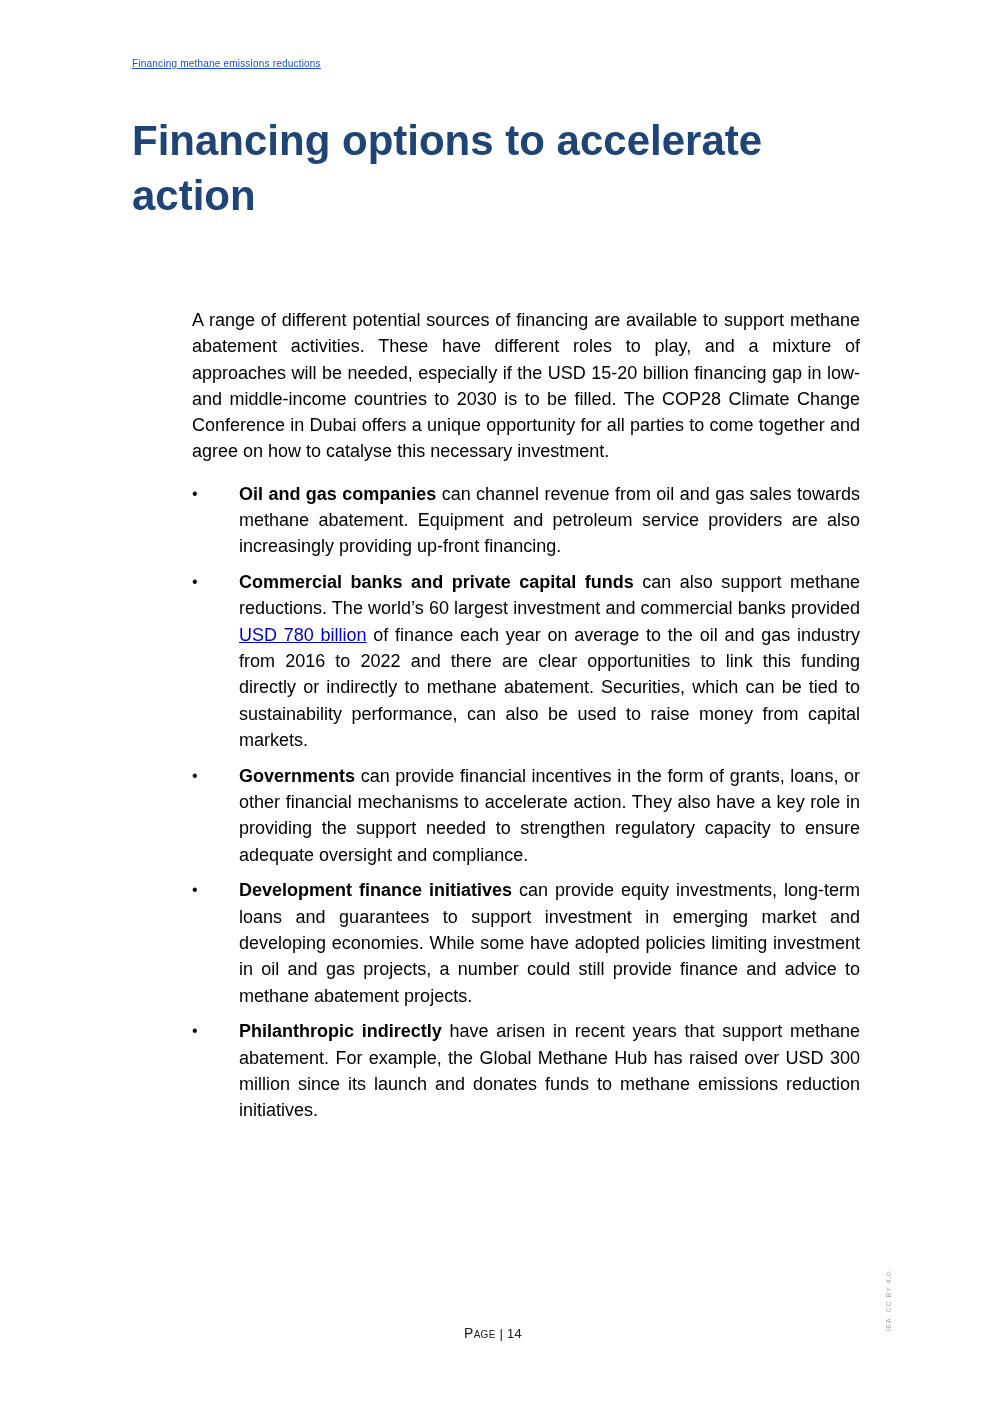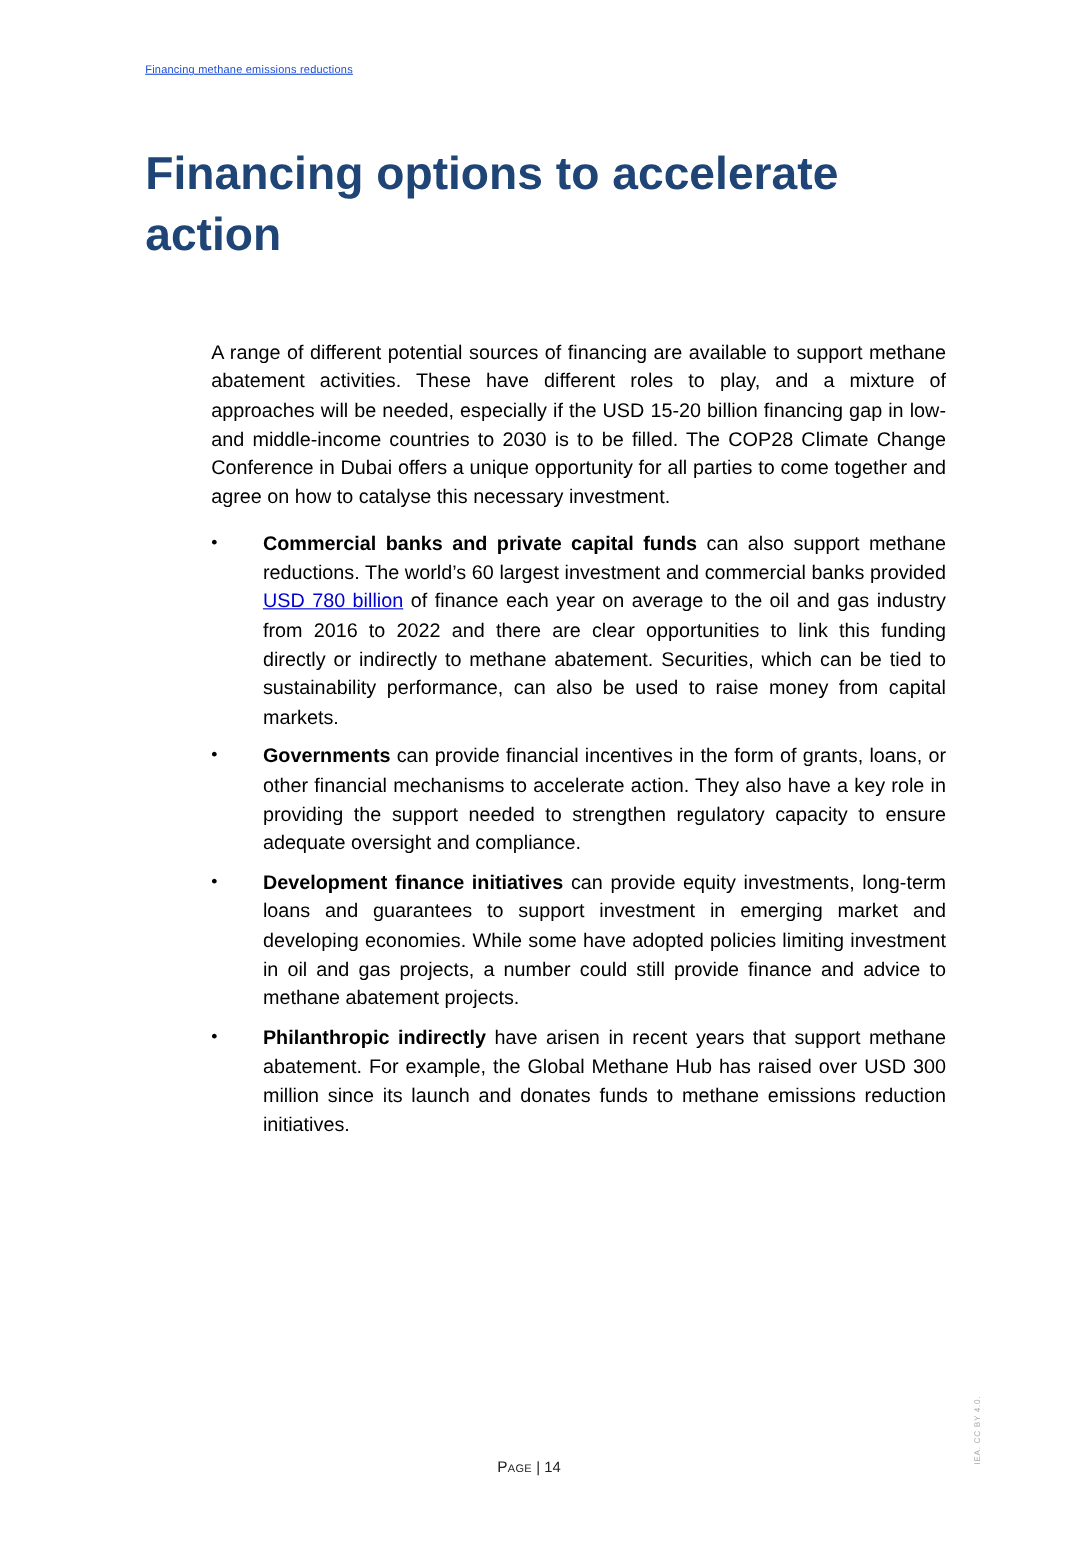--- a/index.html
+++ b/index.html
@@ -1,41 +1,45 @@
 <!DOCTYPE html>
 <html><head>
 <meta charset="utf-8">
 <style>
   html, body { margin:0; padding:0; background:#ffffff; }
   body { width:992px; height:1403px; position:relative; overflow:hidden; font-family:"Liberation Sans", sans-serif; color:#000; }
   .running-header { position:absolute; left:132px; top:58px; font-size:10px; color:#1d4ed8; letter-spacing:0.2px;text-decoration:underline; }
-  .page-title { position:absolute; left:132px; top:130px; width:720px; margin:0; font-size:42px; line-height:55px; font-weight:bold; color:#1f4476; }
+  .page-title { position:absolute; left:132px; top:113px; width:720px; margin:0; font-size:42px; line-height:55px; font-weight:bold; color:#1f4476; }
   .content { position:absolute; left:192px; top:307px; width:668px; font-size:18px; line-height:26.3px; text-align:justify; }
   .intro { margin:0 0 16px 0; }
   .bullets { list-style:none; margin:0; padding:0; }
   .bullet-item { position:relative; padding-left:47px; margin:0 0 9.5px 0; }
   .bullet-item .dot { position:absolute; left:0; top:0; width:10px; font-size:16px; }
   .bullet-item .dot::before { content:"\2022"; }
   .bullet-item strong { font-weight:bold; }
   .link { color:#0000cc; text-decoration:underline; }
-  .page-footer { position:absolute; left:452px; top:1325px; font-size:13.5px; color:#222; }
+  .page-footer { position:absolute; left:464px; top:1325px; font-size:13.5px; color:#222; }
   .page-footer .pg { font-variant:small-caps; font-size:14px; letter-spacing:0.3px; }
   .license { position:absolute; left:858px; top:1297px; width:60px; font-size:7.5px; color:#aaaaaa; transform:rotate(-90deg); transform-origin:center; white-space:nowrap; letter-spacing:0.6px; text-align:center; }
 </style>
 </head>
 <body>
 
 <div class="running-header">Financing methane emissions reductions</div>
 
 <h1 class="page-title">Financing options to accelerate action</h1>
 
 <div class="content">
   <p class="intro">A range of different potential sources of financing are available to support methane abatement activities. These have different roles to play, and a mixture of approaches will be needed, especially if the USD 15-20 billion financing gap in low- and middle-income countries to 2030 is to be filled. The COP28 Climate Change Conference in Dubai offers a unique opportunity for all parties to come together and agree on how to catalyse this necessary investment.</p>
 
   <ul class="bullets">
+    <li class="bullet-item">
+      <span class="dot"></span>
+      <strong>Oil and gas companies</strong><span> can channel revenue from oil and gas sales towards methane abatement. Equipment and petroleum service providers are also increasingly providing up-front financing.</span>
+    </li>
     <li class="bullet-item">
       <span class="dot"></span>
       <strong>Commercial banks and private capital funds</strong><span> can also support methane reductions. The world’s 60 largest investment and commercial banks provided </span><a class="link">USD 780 billion</a><span> of finance each year on average to the oil and gas industry from 2016 to 2022 and there are clear opportunities to link this funding directly or indirectly to methane abatement. Securities, which can be tied to sustainability performance, can also be used to raise money from capital markets.</span>
     </li>
     <li class="bullet-item">
       <span class="dot"></span>
       <strong>Governments</strong><span> can provide financial incentives in the form of grants, loans, or other financial mechanisms to accelerate action. They also have a key role in providing the support needed to strengthen regulatory capacity to ensure adequate oversight and compliance.</span>
     </li>
     <li class="bullet-item">
       <span class="dot"></span>

